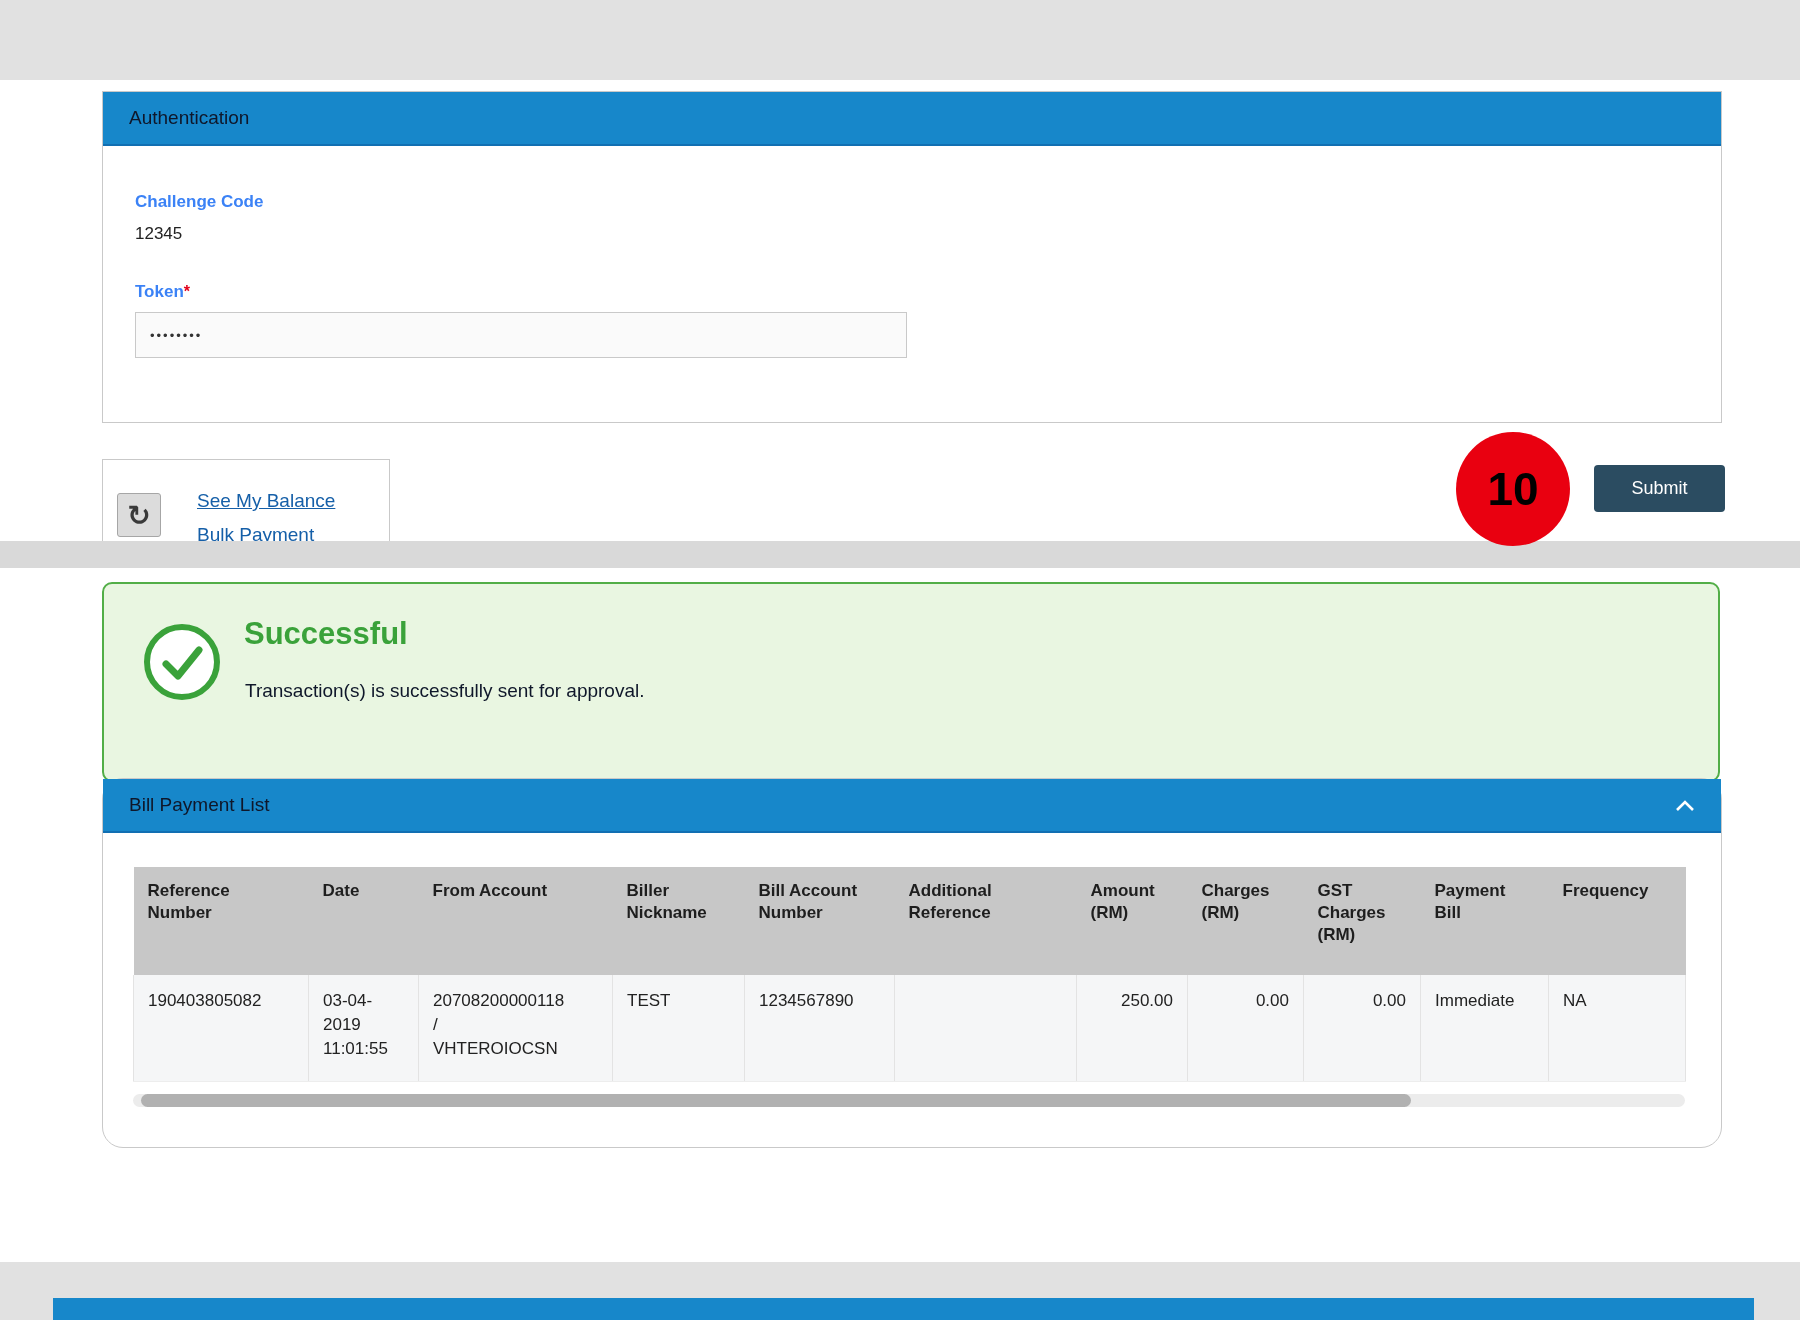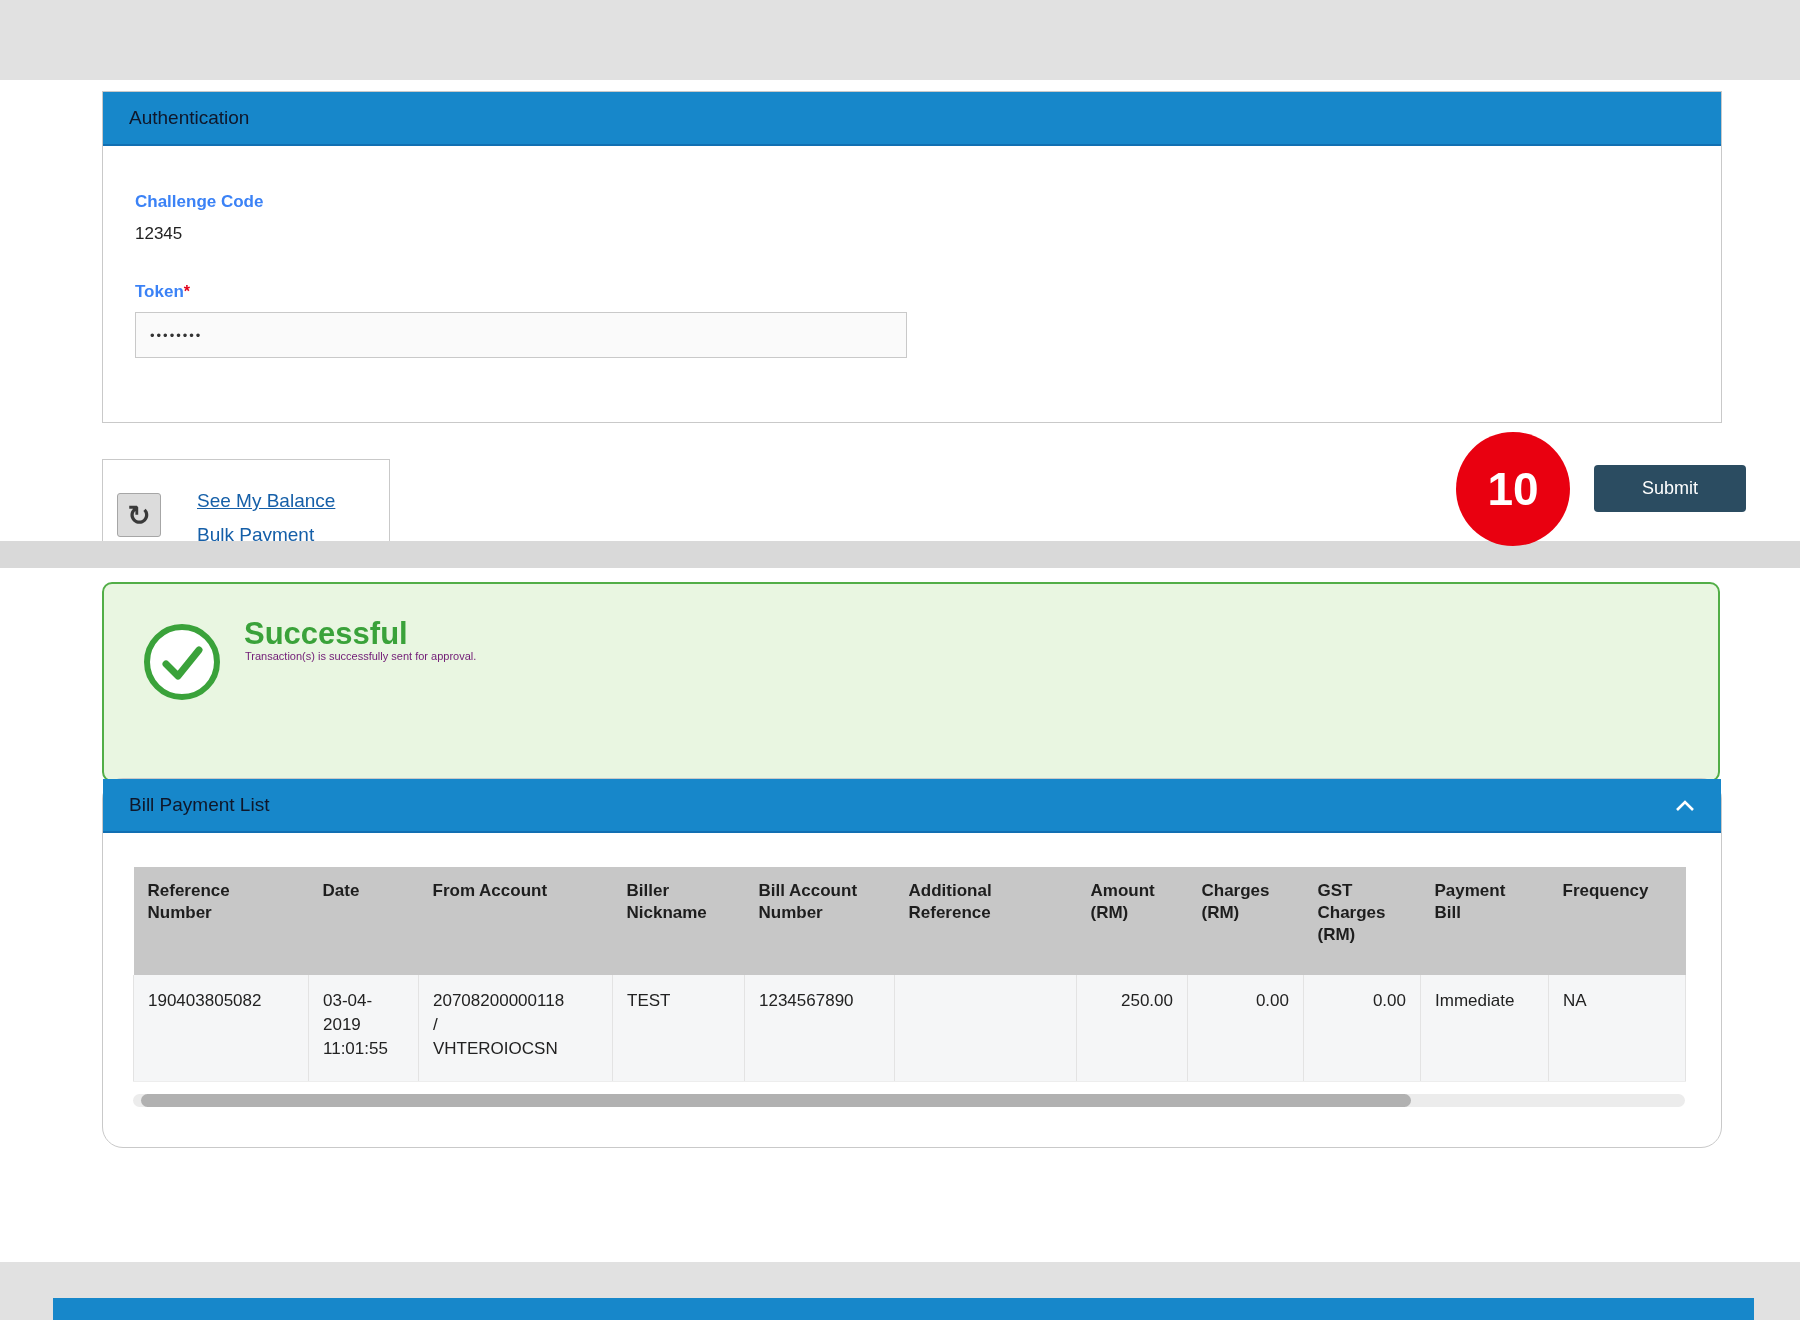--- a/index.html
+++ b/index.html
@@ -33,33 +33,33 @@
   
   .links-box { position:absolute; left:102px; top:459px; width:288px; height:104px; background:#fff;
                border:1px solid #c9c9c9; z-index:2; }
   .refresh-btn { position:absolute; left:14px; top:33px; width:44px; height:44px; background:#dcdcdc;
                  border:1px solid #a6a6a6; border-radius:3px; display:flex; align-items:center;
                  justify-content:center; font-size:28px; font-weight:bold; color:#3a3a3a; cursor:pointer; }
   .links { position:absolute; left:94px; top:24px; font-size:19px; line-height:34px; }
   .links a { display:block; color:#155fa8; text-decoration:underline; cursor:pointer; }
 
   
-  .submit-btn { position:absolute; left:1594px; top:465px; width:152px; height:47px; background:#2b4c61;
+  .submit-btn { position:absolute; left:1594px; top:465px; width:131px; height:47px; background:#2b4c61;
                 color:#fff; font-size:18px; border:none; border-radius:4px; cursor:pointer; z-index:4;
                 font-family:"Liberation Sans","DejaVu Sans",sans-serif; }
   .step-badge { position:absolute; left:1456px; top:432px; width:114px; height:114px; border-radius:50%;
-                background:#e90010; color:#ffffff; font-size:46px; font-weight:bold; display:flex;
+                background:#e90010; color:#000000; font-size:46px; font-weight:bold; display:flex;
                 align-items:center; justify-content:center; z-index:8; }
 
   
   .success-panel { position:absolute; left:102px; top:582px; width:1618px; height:200px; background:#e9f6e1;
                    border:2px solid #52ae47; border-radius:10px; z-index:2; }
   .check-icon { position:absolute; left:38px; top:38px; }
   .success-title { position:absolute; left:140px; top:32px; font-size:31px; font-weight:bold; color:#3aa23a; }
-  .success-msg { position:absolute; left:141px; top:66px; font-size:11px; color:#701a75; }
+  .success-msg { position:absolute; left:141px; top:96px; font-size:19px; color:#0f172a; }
 
   
   .bpl-panel { left:102px; top:778px; width:1620px;border-radius:21px; }
   .bpl-body { padding:34px 28px 40px 30px; }
   table.bpl { border-collapse:collapse; table-layout:fixed; width:1552px; }
   table.bpl th { background:#c7c7c7; font-size:17px; font-weight:bold; color:#1e1e1e; text-align:left;
                  vertical-align:top; padding:13px 14px; height:108px; line-height:1.3; }
   table.bpl td { font-size:17px; color:#222; padding:14px; vertical-align:top; line-height:1.4;
                  border-left:1px solid #e3e3e3; border-bottom:1px solid #ededed; white-space:pre-line;
                  height:106px; overflow:hidden; }

